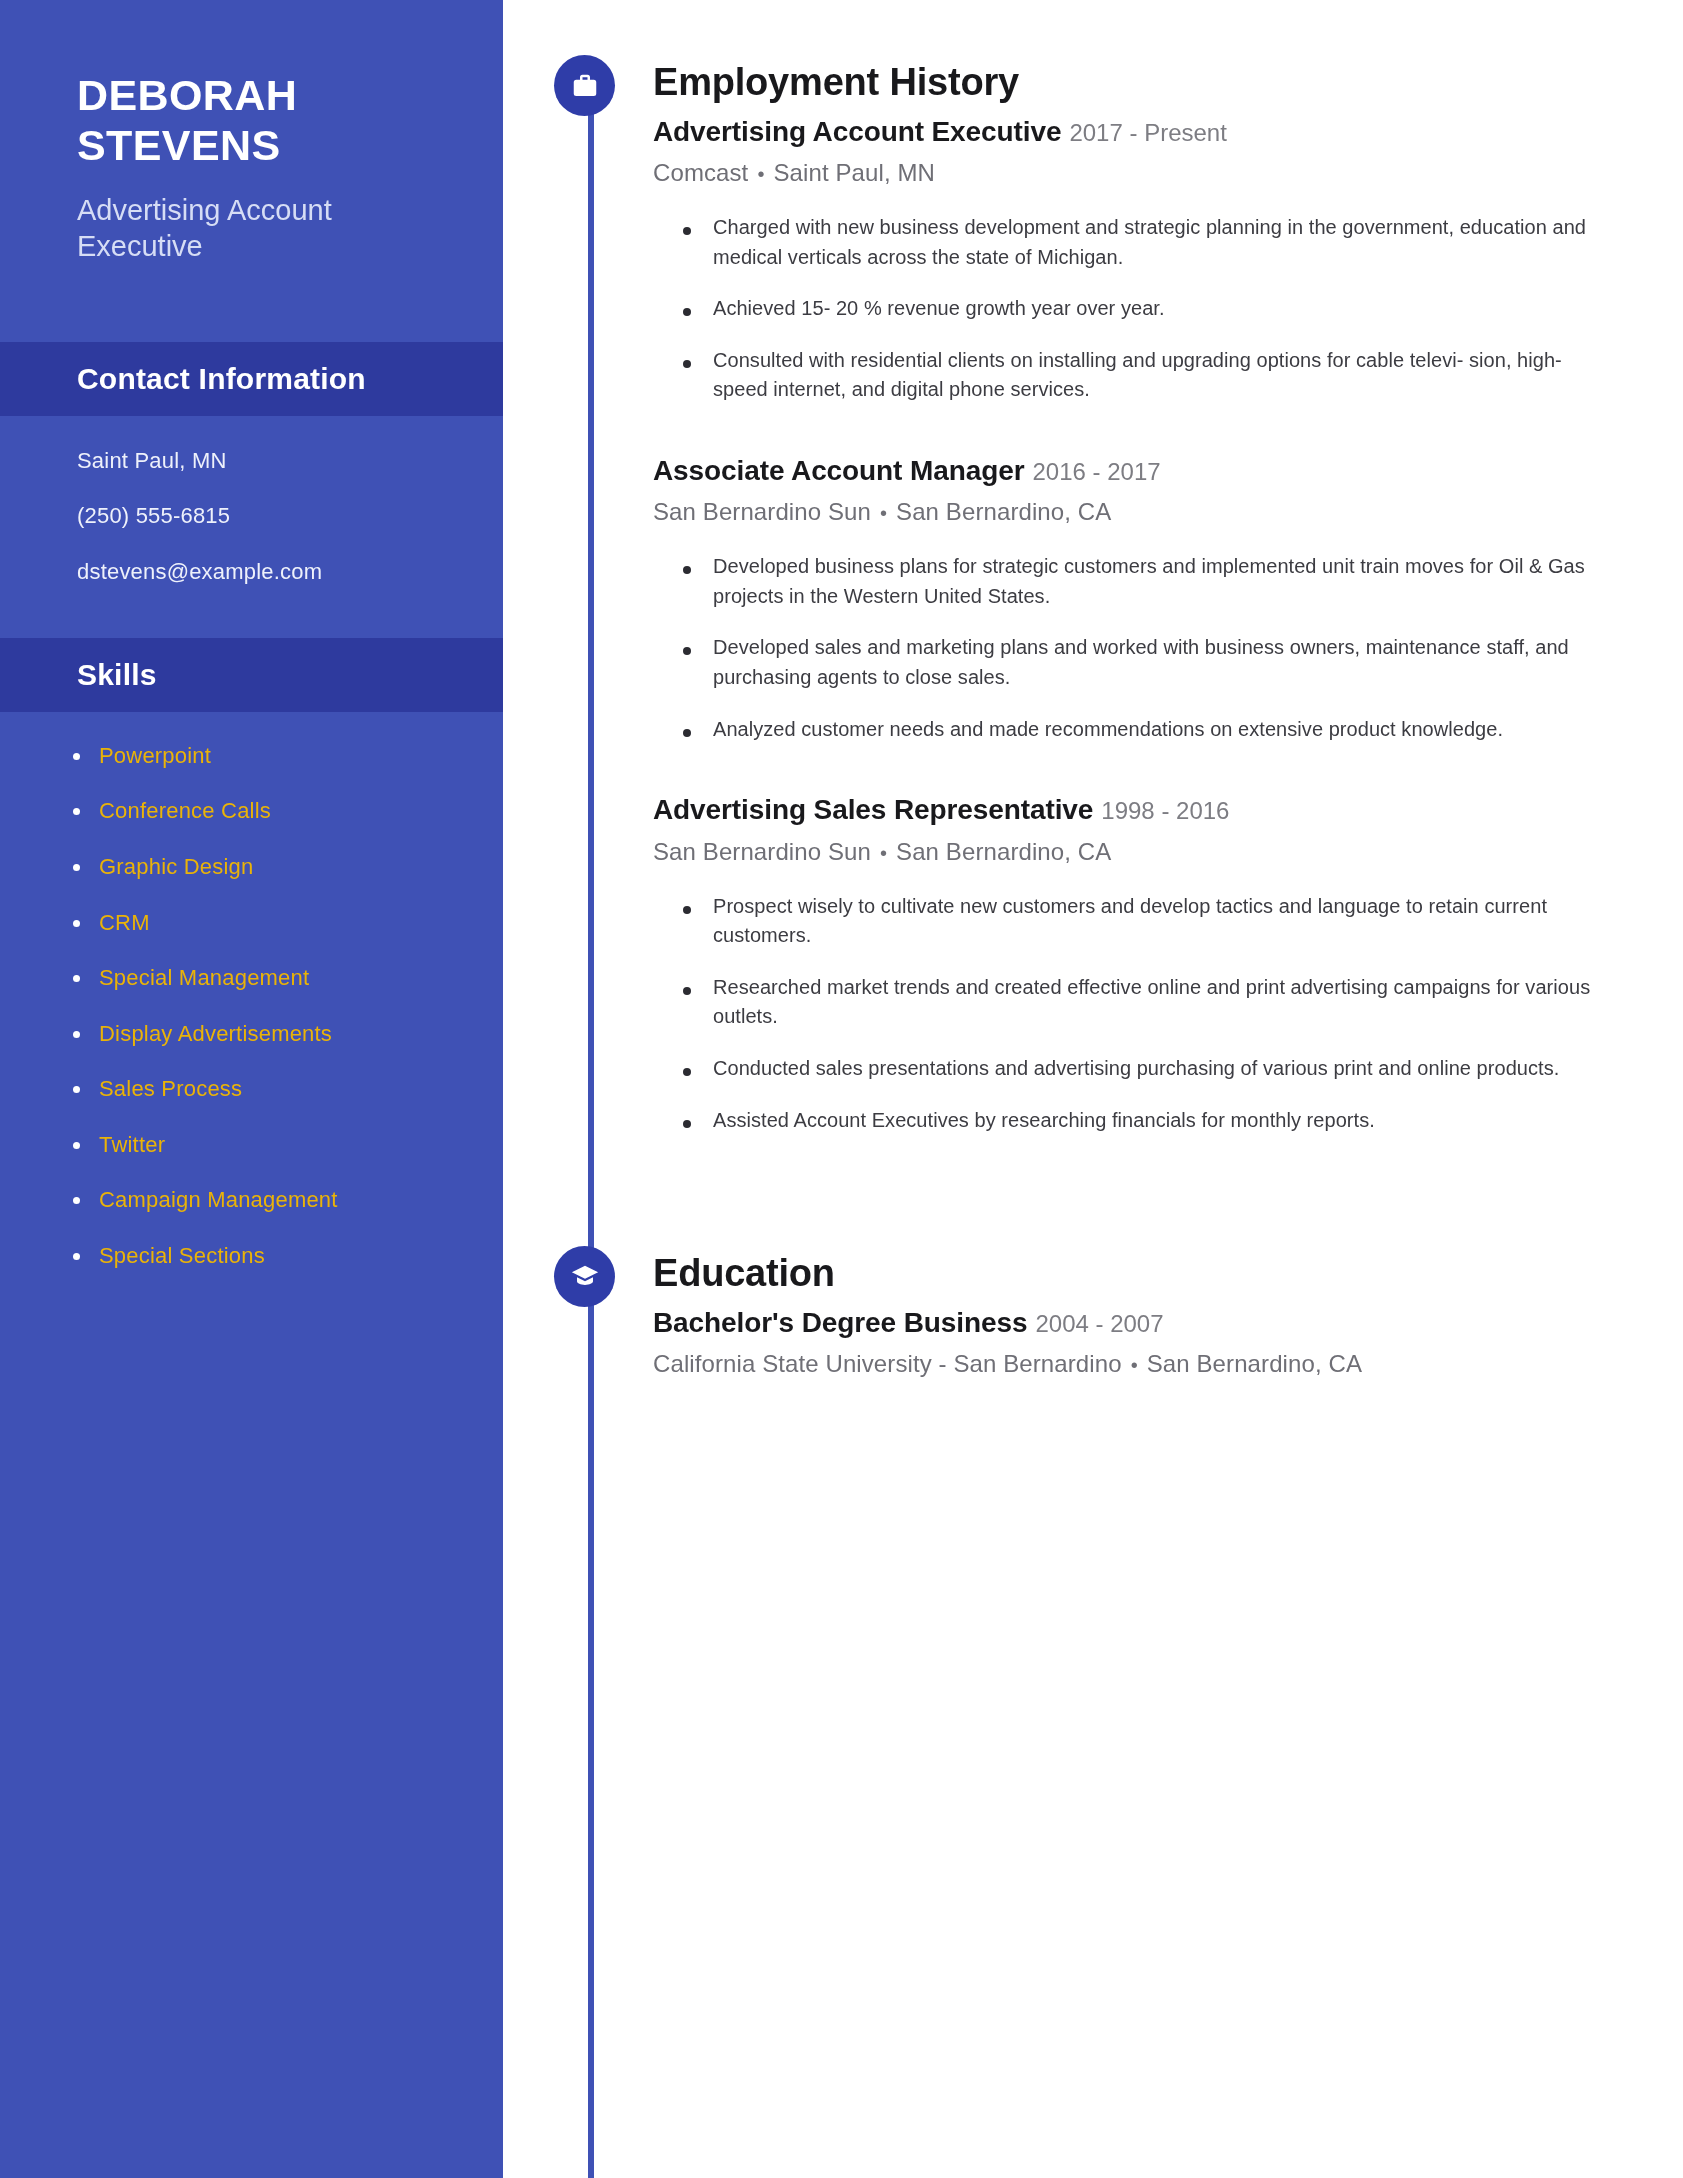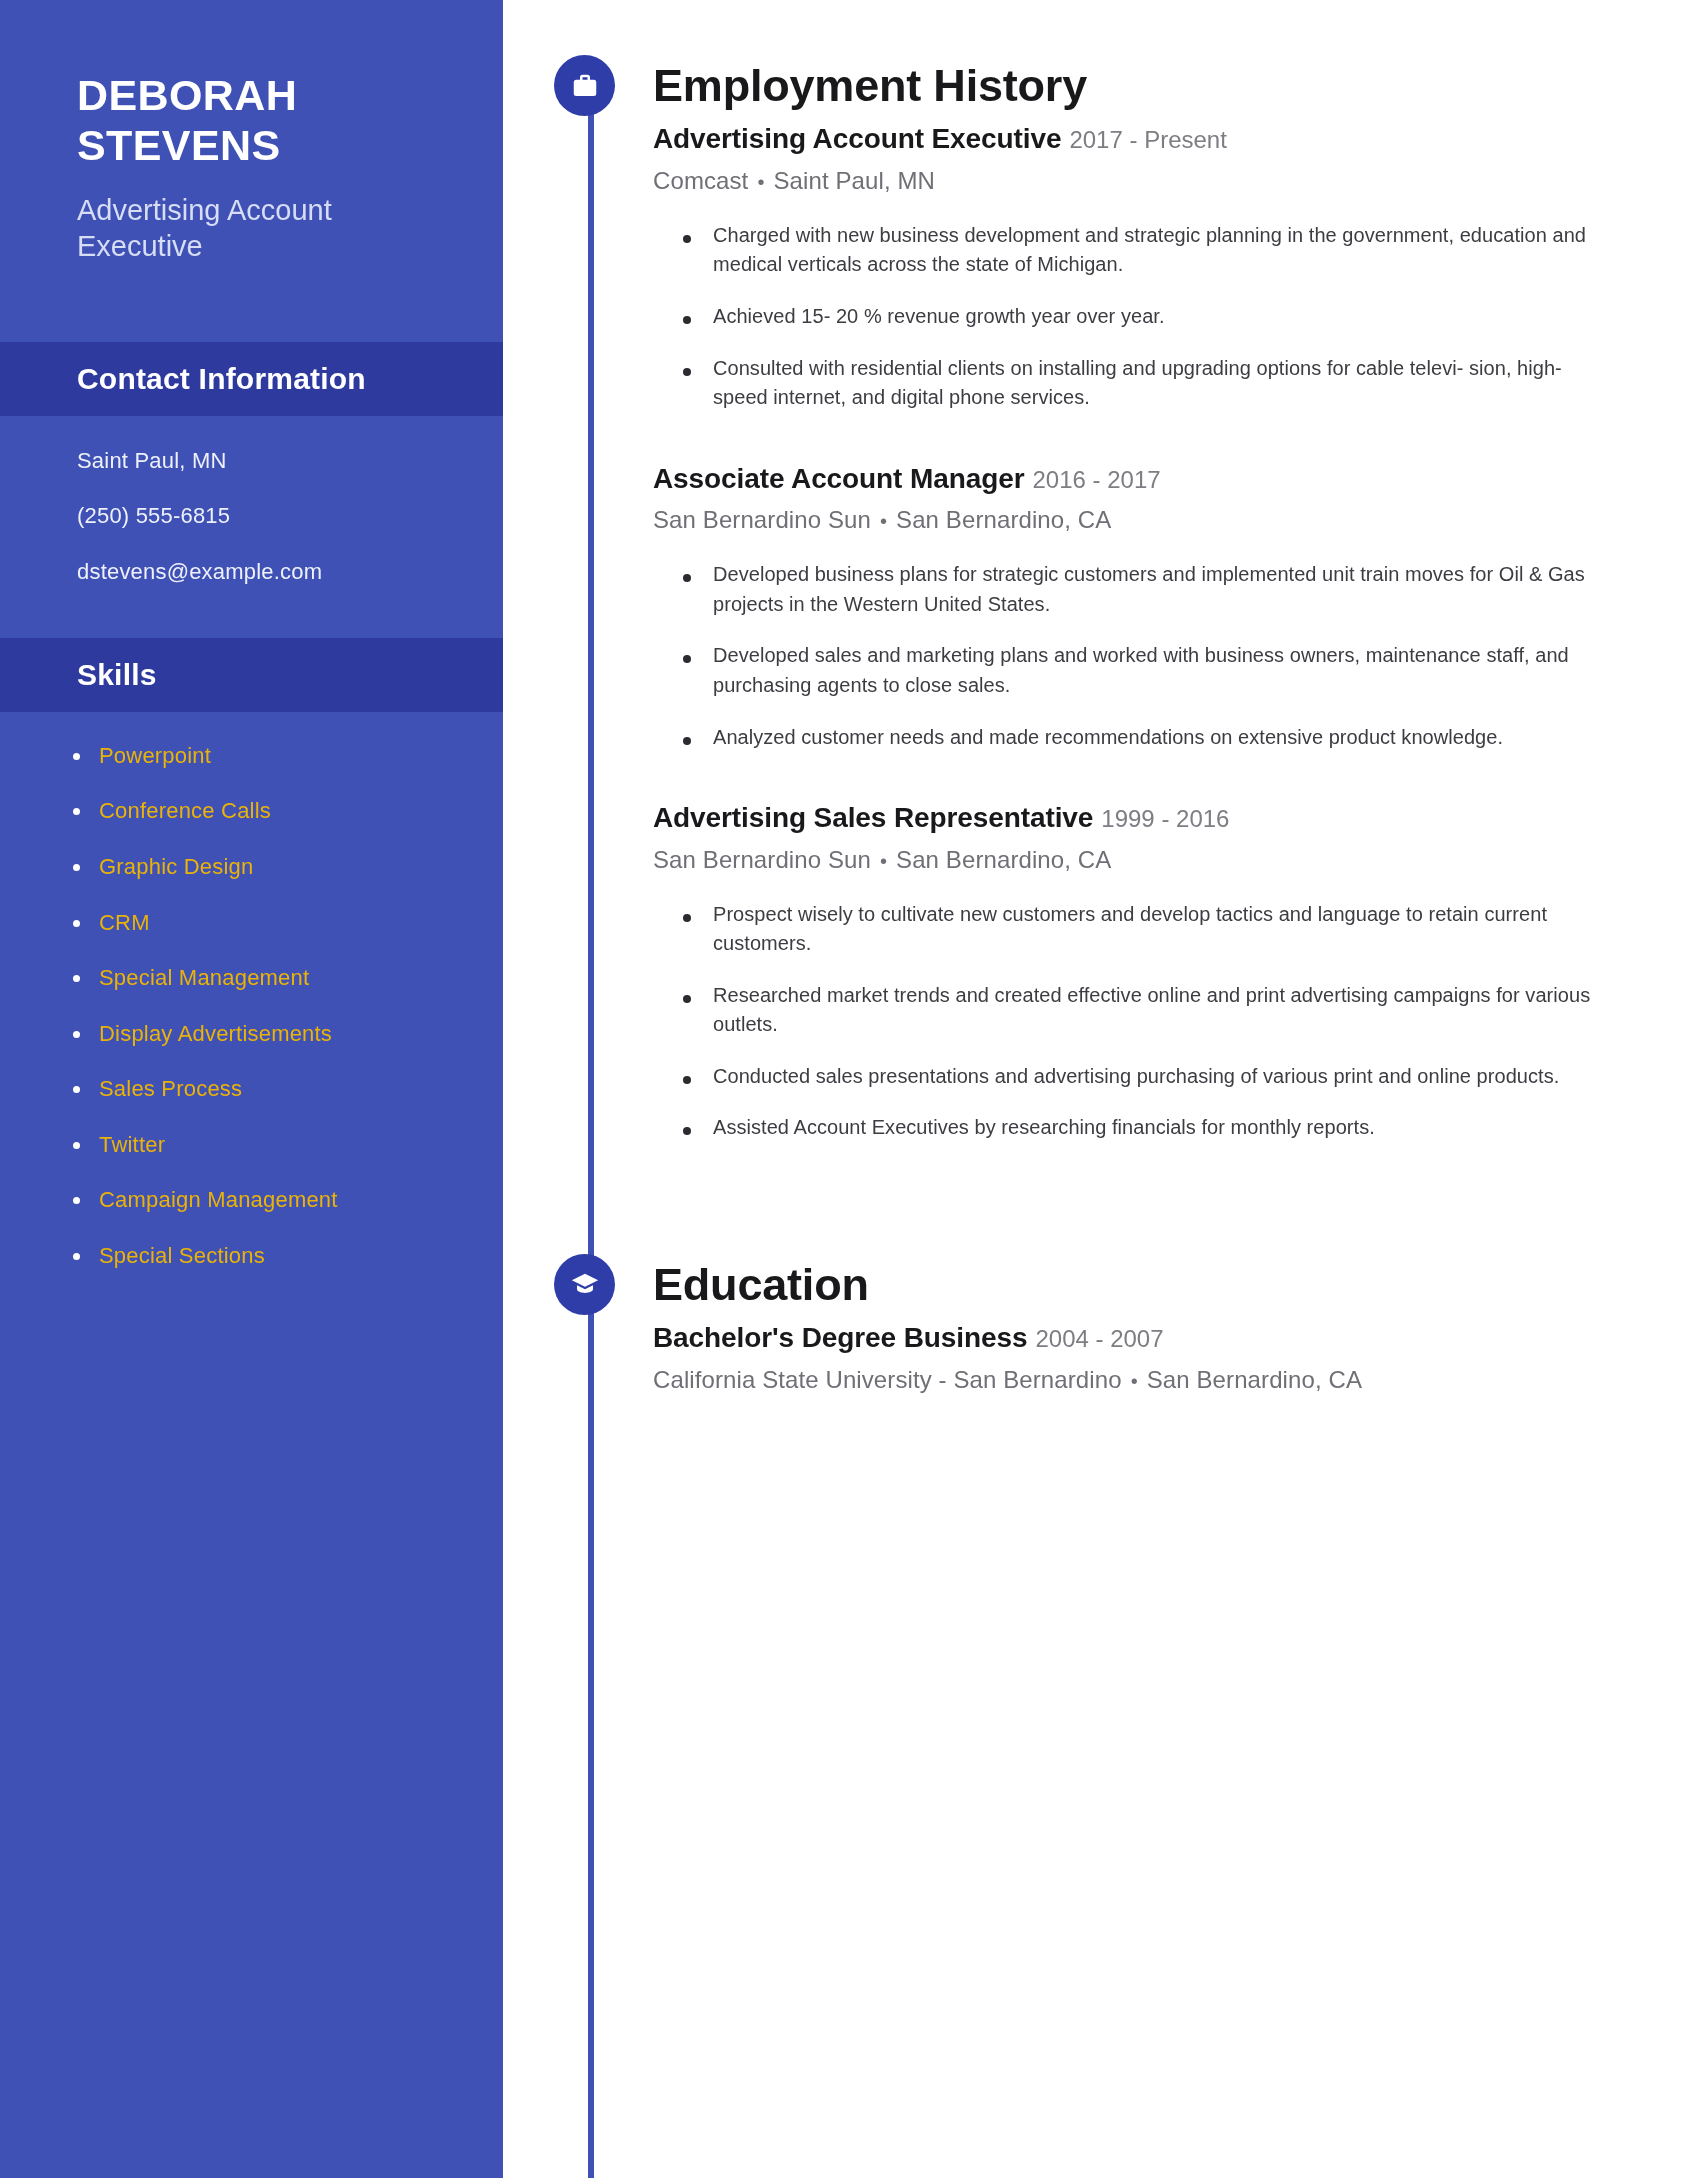--- a/index.html
+++ b/index.html
@@ -67,21 +67,21 @@
   .sec-head { position:relative; margin-bottom:10px; }
   .sec-icon {
     position:absolute; left:-99px; top:-6px;
     width:61px; height:61px; border-radius:50%;
     background:#2f3da8;
     display:flex; align-items:center; justify-content:center;
     z-index:2;
   }
   .sec-icon svg { width:30px; height:30px; fill:#ffffff; display:block; }
   .sec-title {
-    font-size:45px; font-weight:700; color:#19191c; letter-spacing:-0.2px;
+    font-size:38px; font-weight:700; color:#19191c; letter-spacing:-0.2px;
     line-height:1.12;
   }
 
   .entry { margin-top:4px; }
   .entry.spaced { margin-top:48px; }
   .entry-head { line-height:1.3; }
   .entry-role {
     font-size:28px; font-weight:700; color:#19191c; letter-spacing:-0.1px;
   }
   .entry-dates {
@@ -181,21 +181,21 @@
         </div>
         <ul class="bullets">
           <li>Developed business plans for strategic customers and implemented unit train moves for Oil &amp; Gas projects in the Western United States.</li>
           <li>Developed sales and marketing plans and worked with business owners, maintenance staff, and purchasing agents to close sales.</li>
           <li>Analyzed customer needs and made recommendations on extensive product knowledge.</li>
         </ul>
       </section>
 
       <section class="entry spaced">
         <div class="entry-head">
-          <span class="entry-role">Advertising Sales Representative</span><span class="entry-dates">1999 - 2016</span>
+          <span class="entry-role">Advertising Sales Representative</span><span class="entry-dates">1998 - 2016</span>
         </div>
         <div class="entry-meta">
           <span>San Bernardino Sun</span><span class="dot">•</span><span>San Bernardino, CA</span>
         </div>
         <ul class="bullets">
           <li>Prospect wisely to cultivate new customers and develop tactics and language to retain current customers.</li>
           <li>Researched market trends and created effective online and print advertising campaigns for various outlets.</li>
           <li>Conducted sales presentations and advertising purchasing of various print and online products.</li>
           <li>Assisted Account Executives by researching financials for monthly reports.</li>
         </ul>

